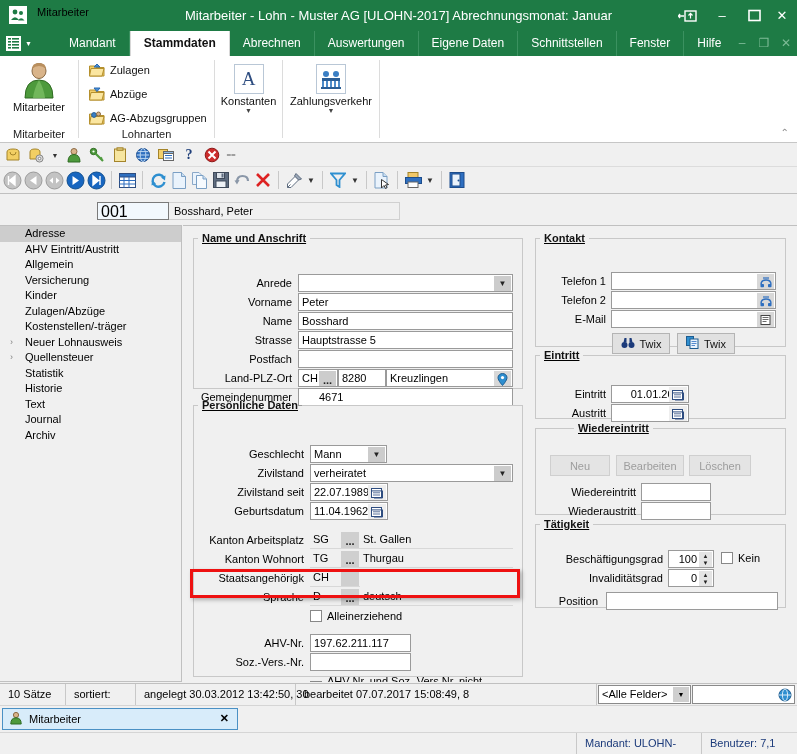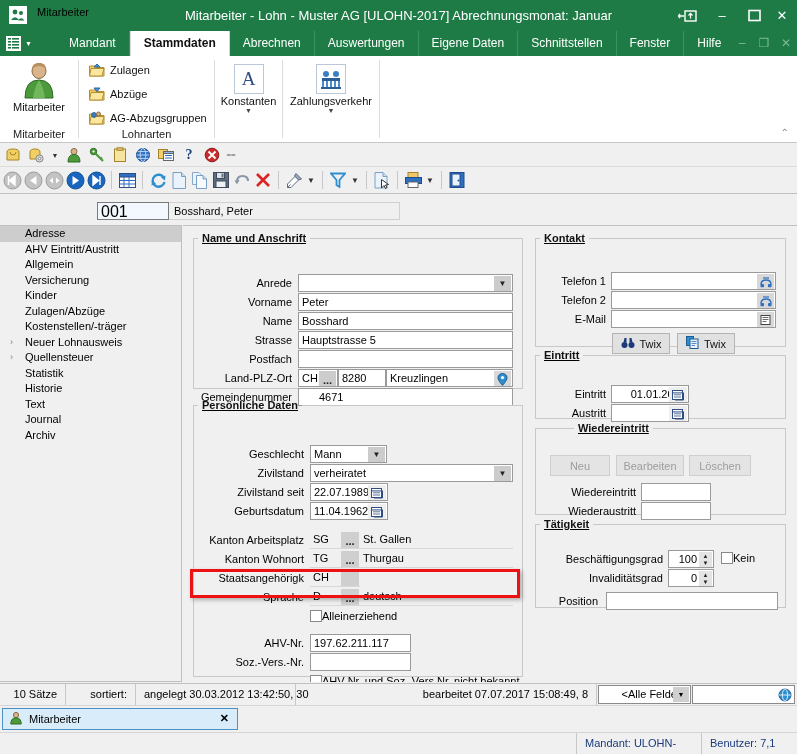--- a/index.html
+++ b/index.html
@@ -169,21 +169,21 @@
     font-size: 11px; color: #222; font-weight: bold; line-height: 11px; padding-bottom: 1px;
   }
   .icon-btn-inset {
     position: absolute; top: 1px; right: 1px; width: 17px; height: 16px;
     background: #d8d8d8; display: flex; align-items: center; justify-content: center;
   }
   .cal-btn {
     position: absolute; top: 1px; right: 1px; width: 18px; height: 16px;
     background: #eeeeee; display: flex; align-items: center; justify-content: center;
   }
-  .chk-row { position: absolute; display: flex; align-items: center; font-size: 11px; }
+  .chk-row { position: absolute; display: flex; align-items: center; gap: 5px; font-size: 11px; }
   .chkbox { width: 12px; height: 12px; background: #fff; border: 1px solid #888; }
   .btn {
     position: absolute; height: 21px; background: #e1e1e1; border: 1px solid #b4b4b4;
     font-size: 11px; color: #111; display: flex; align-items: center;
     justify-content: center; gap: 5px;
   }
   .btn.disabled { color: #9d9d9d; background: #e4e4e4; border-color: #cfcfcf; }
   .spin {
     position: absolute; top: 1px; right: 1px; width: 13px; height: 16px;
     background: #e4e4e4; display: flex; flex-direction: column;
@@ -192,21 +192,21 @@
 
   .highlight-box {
     position: absolute; border: 3px solid #ee1111; pointer-events: none;
     box-shadow: 2px 2px 4px rgba(0,0,0,0.28);
   }
 
   
   .statusbar {
     position: absolute; left: 0; top: 683px; width: 797px; height: 22px;
     background: #f0f0f0; border-top: 1px solid #c0c0c0;
-    display: flex; align-items: center; font-size: 11px; text-align: right;
+    display: flex; align-items: center; font-size: 11px;
   }
   .sb-cell { height: 21px; line-height: 21px; padding: 0 8px; border-right: 1px solid #c8c8c8; white-space: nowrap; }
 
   .taskbar {
     position: absolute; left: 0; top: 705px; width: 797px; height: 27px;
     background: #f0f0f0; border-top: 1px solid #d5d5d5;
   }
   .task-tab {
     position: absolute; left: 2px; top: 2px; width: 236px; height: 22px;
     background: #d8ecfa; border: 1px solid #4a90c4;

